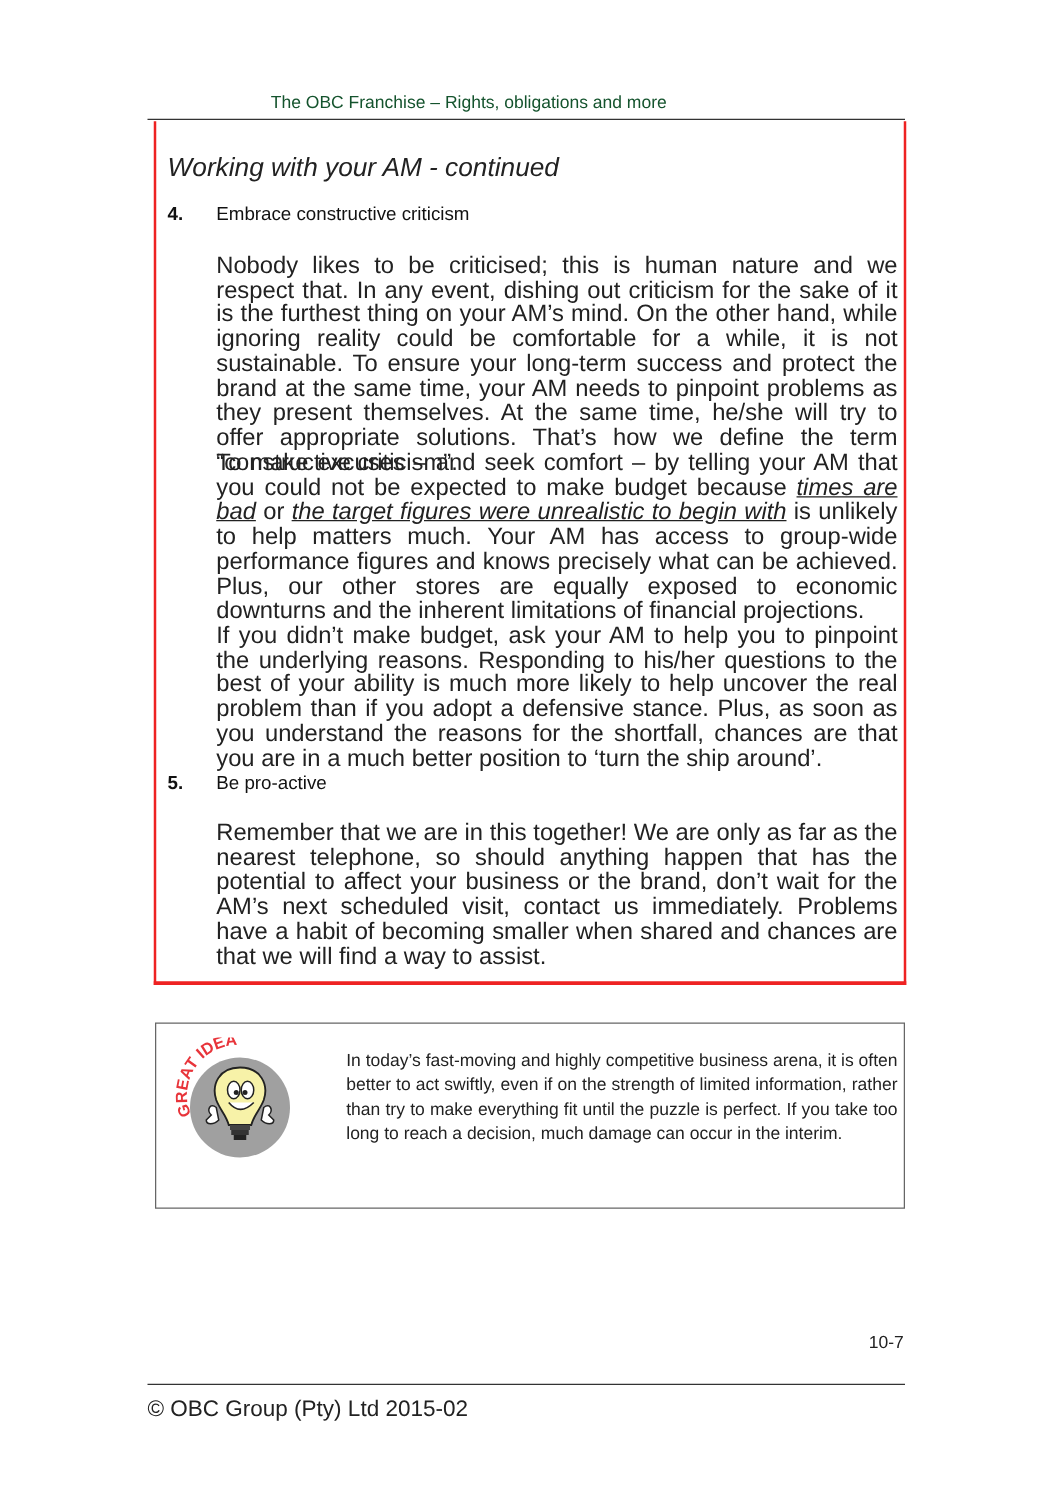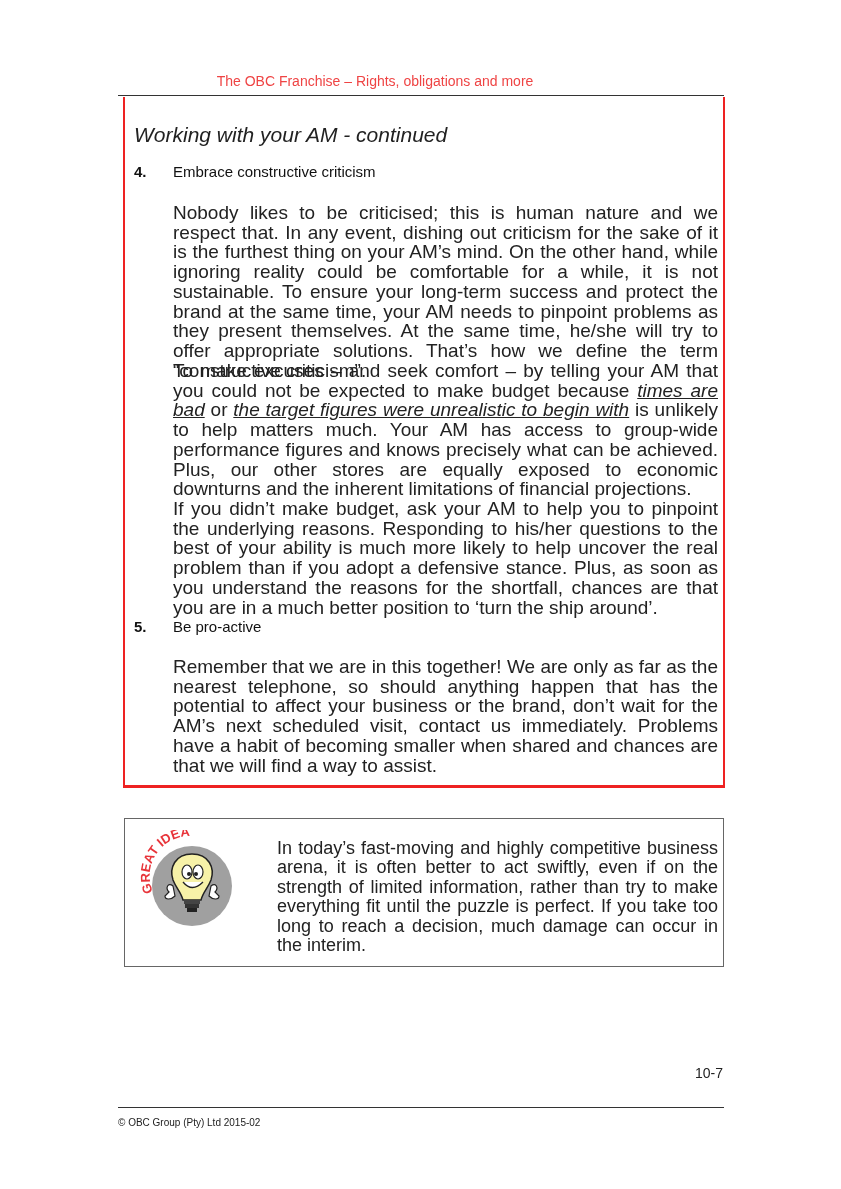--- a/index.html
+++ b/index.html
@@ -2,21 +2,21 @@
 <html><head>
   <meta charset="utf-8">
   <style>
     html, body { margin: 0; padding: 0; }
     body {
       width: 841px; height: 1189px; background: #ffffff; position: relative;
       font-family: "Liberation Sans", sans-serif; color: #1a1a1a; overflow: hidden;
     }
     .header-title {
       position: absolute; left: 0; top: 73px; width: 750px; text-align: center;
-      font-size: 14px; color: #ef4444;
+      font-size: 14px; color: #14532d;
     }
     .header-rule {
       position: absolute; left: 118px; top: 95px; width: 606px; height: 1px; background: #333;
     }
     .red-box {
       position: absolute; left: 123px; top: 97px; width: 598px; height: 688px;
       border-left: 2px solid #ee2222; border-right: 2px solid #ee2222; border-bottom: 3px solid #ee2222;
       box-sizing: content-box;
     }
     .subhead {
@@ -32,27 +32,27 @@
       position: absolute; left: 173px; width: 545px; font-size: 19px; line-height: 19.7px;
       text-align: justify; color: #222; margin: 0;
     }
     .para i { font-style: italic; text-decoration: underline; }
     .idea-box {
       position: absolute; left: 124px; top: 818px; width: 600px; height: 149px;
       border: 1px solid #666; box-sizing: border-box;
     }
     .idea-icon { position: absolute; left: 135px; top: 830px; width: 105px; height: 100px; }
     .idea-text {
-      position: absolute; left: 277px; top: 839px; width: 441px; font-size: 18px;
+      position: absolute; left: 277px; top: 839px; width: 441px; font-size: 14px;
       line-height: 19.4px; text-align: justify; color: #222; margin: 0;
     }
     .footer-rule {
       position: absolute; left: 118px; top: 1107px; width: 606px; height: 1px; background: #333;
     }
-    .footer-left { position: absolute; left: 118px; top: 1117px; font-size: 10px; color: #222; }
+    .footer-left { position: absolute; left: 118px; top: 1117px; font-size: 18px; color: #222; }
     .footer-right { position: absolute; right: 118px; top: 1065px; font-size: 14px; color: #222; }
   </style>
 </head>
 <body>
 
 <div>
   <div class="header-title">The OBC Franchise – Rights, obligations and more</div>
   <div class="header-rule"></div>
 </div>
 

